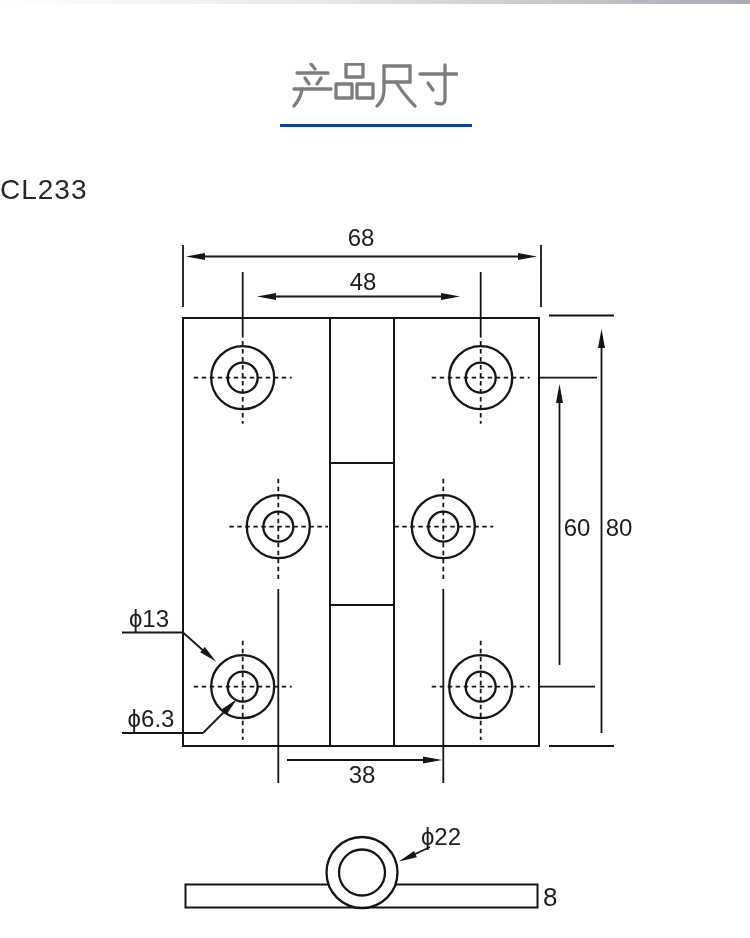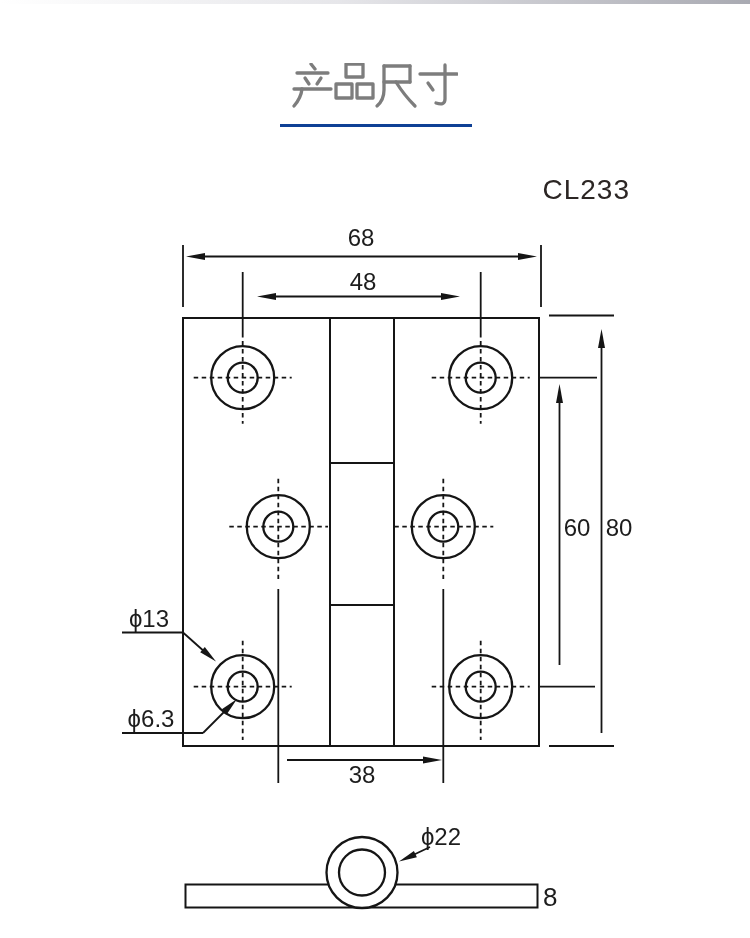--- a/index.html
+++ b/index.html
@@ -19,21 +19,21 @@
     clip:rect(0 0 0 0);white-space:nowrap;
   }
   .title-glyphs{display:block;width:166px;height:46px;}
   .title-glyphs path,.title-glyphs rect{
     fill:none;stroke:#7d7d7d;stroke-width:3.3;stroke-linecap:round;stroke-linejoin:round;
   }
   .title-underline{
     position:absolute;top:124px;left:280px;width:192px;height:3px;background:#0e4095;
   }
   .model-label{
-    position:absolute;top:174px;left:0;width:630px;text-align:right;
+    position:absolute;top:174px;left:0;width:630px;text-align:left;
     font-size:28px;letter-spacing:1px;color:#2c2624;
   }
   svg.drawing{position:absolute;top:0;left:0;}
   .ln{stroke:#151515;stroke-width:2;fill:none;}
   .ln-thin{stroke:#151515;stroke-width:1.8;fill:none;}
   .circ{stroke:#151515;stroke-width:2.3;fill:none;}
   .circ-fill{stroke:#151515;stroke-width:2.3;fill:#ffffff;}
   .dash{stroke:#151515;stroke-width:1.8;fill:none;stroke-dasharray:4.5 3.5;}
   .arrow{fill:#151515;stroke:none;}
   .dim-text{

